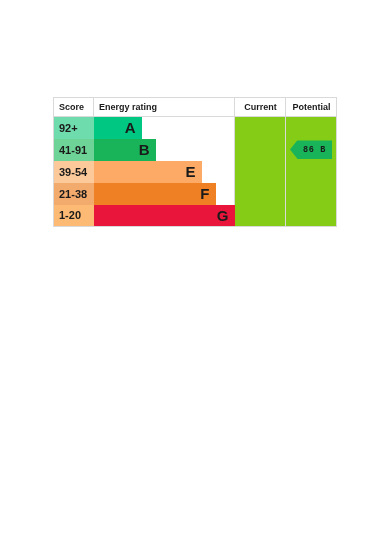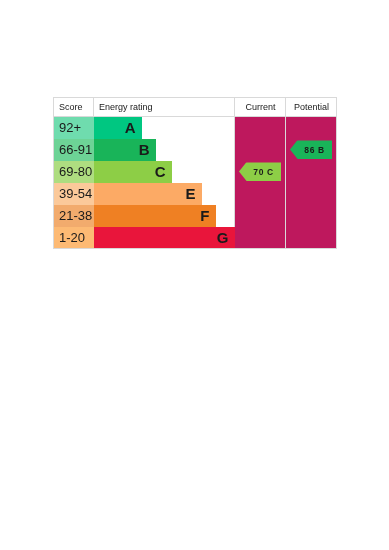--- a/index.html
+++ b/index.html
@@ -25,43 +25,43 @@
   table.epc {
     border-collapse: collapse;
     table-layout: fixed;
     width: 283px;
     border: 1px solid #d9d9d9;
   }
 
   
   thead th {
     font-size: 9px;
-    font-weight: normal;
+    font-weight: bold;
     color: #1a1a1a;
     text-align: left;
     padding: 4px 4px 4px 5px;
     height: 13px;
     border-right: 1px solid #d9d9d9;
     border-bottom: 1px solid #d9d9d9;
     background: #ffffff;
     white-space: nowrap;
     box-sizing: border-box;
   }
   thead th.th-score       { width: 40px; }
   thead th.th-rating      { width: 141px; }
   thead th.th-current     { width: 51px; text-align: center; }
   thead th.th-potential   { width: 51px; text-align: center; border-right: none; }
 
   
   tbody tr { height: 22px; }
 
   td.score-cell {
     width: 40px;
-    font-size: 13px;
-    font-weight: normal;
+    font-size: 11px;
+    font-weight: bold;
     color: #1a1a1a;
     padding-left: 5px;
     vertical-align: middle;
     white-space: nowrap;
     box-sizing: border-box;
   }
 
   td.rating-cell {
     width: 141px;
     padding: 0;
@@ -87,22 +87,23 @@
     line-height: 1;
     padding-right: 6px;
     font-family: "Liberation Sans", sans-serif;
   }
 
   td.marker-cell {
     width: 51px;
     padding: 0;
     position: relative;
     border-right: 1px solid #d9d9d9;
-    background: #be185d;
+    background: #84cc16;
     box-sizing: border-box;
+    font-family: Liberation Mono, monospace;
   }
   td.marker-cell.last { border-right: none; }
 
   
   .marker {
     position: absolute;
     left: 4px;
     right: 4px;
     top: 50%;
     transform: translateY(-50%);
@@ -141,46 +142,32 @@
           <td class="score-cell" style="background: rgb(111, 220, 174);">92+</td>
           <td class="rating-cell">
             <div class="band-bar" style="width: 48px; background: rgb(0, 199, 129);">
               <span class="band-letter">A</span>
             </div>
           </td>
           <td class="marker-cell"></td>
           <td class="marker-cell last"></td>
         </tr>
         <tr>
-          <td class="score-cell" style="background: rgb(109, 211, 150);">66-91</td>
+          <td class="score-cell" style="background: rgb(109, 211, 150);">41-91</td>
           <td class="rating-cell">
             <div class="band-bar" style="width: 62px; background: rgb(25, 180, 89);">
               <span class="band-letter">B</span>
             </div>
           </td>
           <td class="marker-cell"></td>
           <td class="marker-cell last">
             <div class="marker" style="background: rgb(25, 180, 89);">
               <span class="marker-text">86 B</span>
             </div>
           </td>
-        </tr>
-        <tr>
-          <td class="score-cell" style="background: rgb(174, 221, 128);">69-80</td>
-          <td class="rating-cell">
-            <div class="band-bar" style="width: 78px; background: rgb(141, 206, 70);">
-              <span class="band-letter">C</span>
-            </div>
-          </td>
-          <td class="marker-cell">
-            <div class="marker" style="background: rgb(141, 206, 70);">
-              <span class="marker-text">70 C</span>
-            </div>
-          </td>
-          <td class="marker-cell last"></td>
         </tr>
         <tr>
           <td class="score-cell" style="background: rgb(251, 201, 154); margin-top: 32px;">39-54</td>
           <td class="rating-cell">
             <div class="band-bar" style="width: 108px; background: rgb(252, 170, 101);">
               <span class="band-letter">E</span>
             </div>
           </td>
           <td class="marker-cell"></td>
           <td class="marker-cell last"></td>

